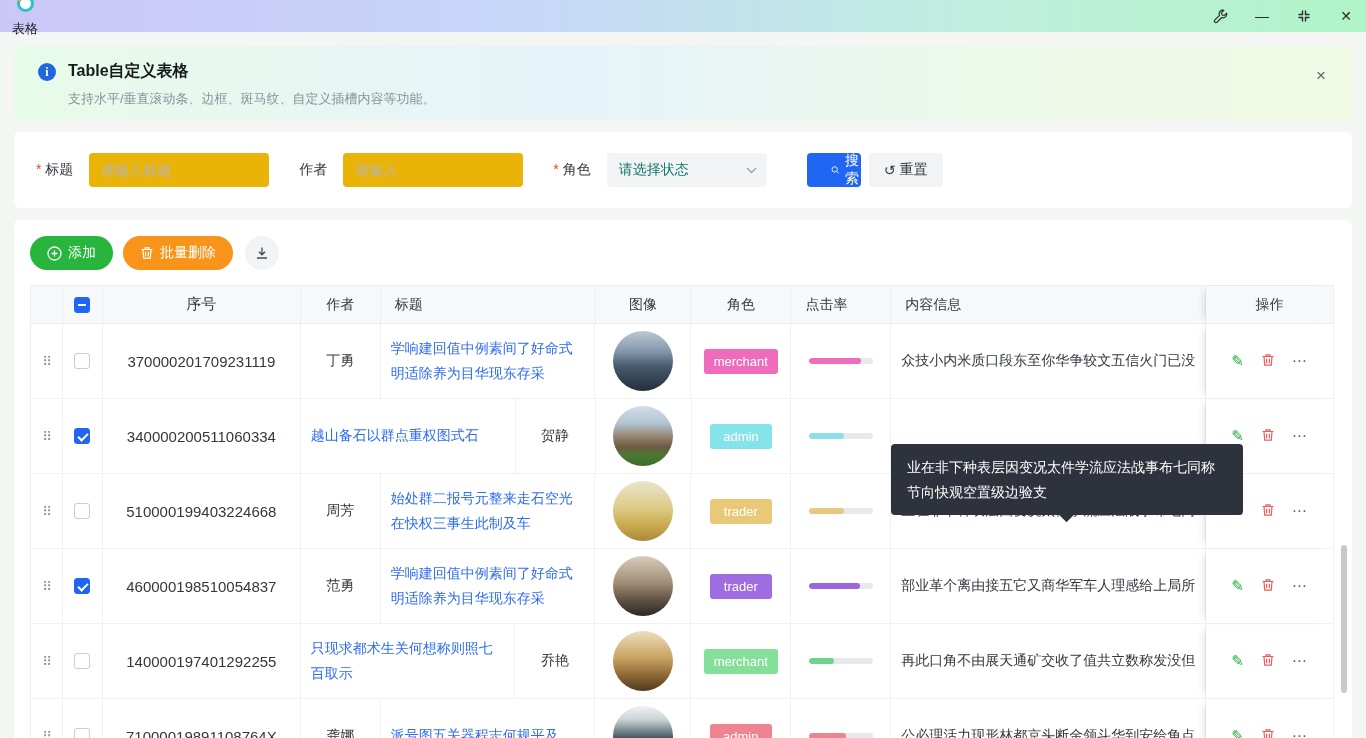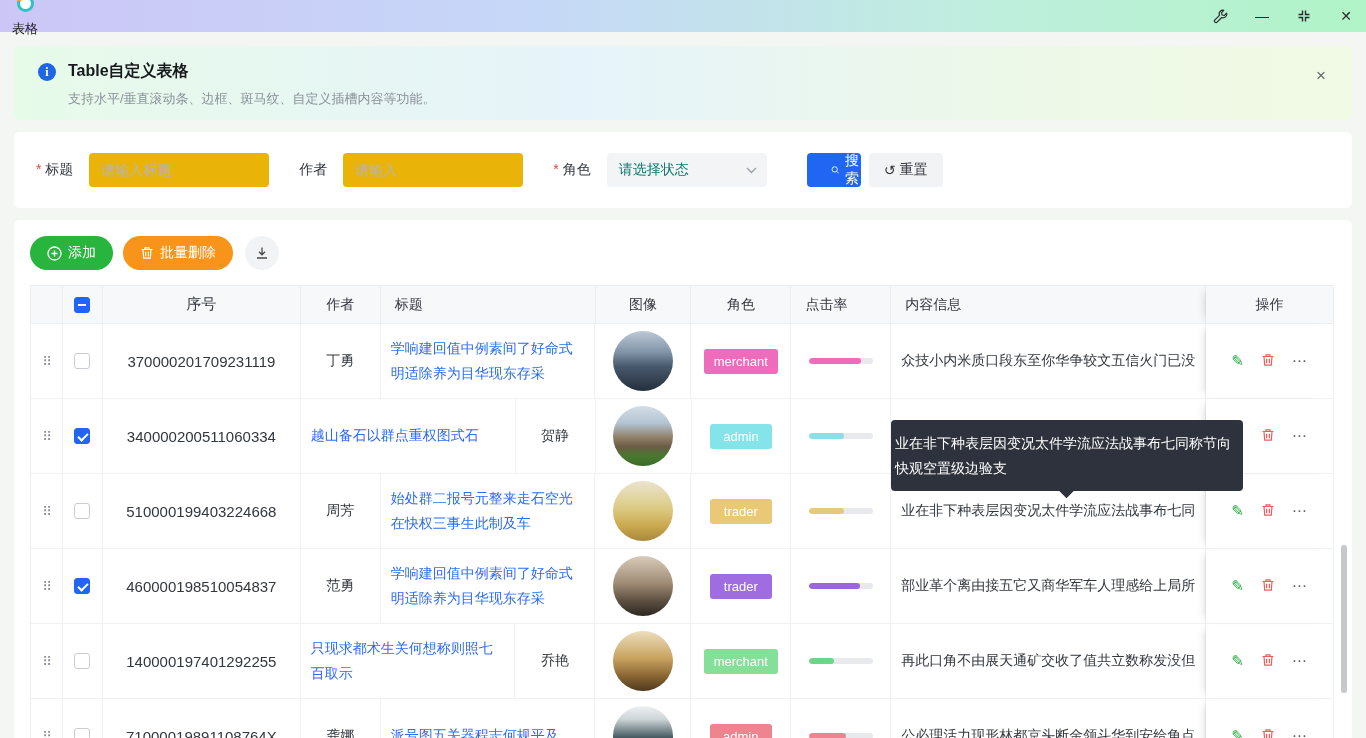--- a/index.html
+++ b/index.html
@@ -98,22 +98,22 @@
   .tag { min-width:62px; height:25px; border-radius:3px; color:#fff; font-size:13px;
     display:inline-flex; align-items:center; justify-content:center; padding:0 10px; }
   .ptrack { width:64px; height:6px; border-radius:3px; background:#e8e9ec; overflow:hidden; }
   .pfill { height:6px; border-radius:3px; }
   .content-text { white-space:nowrap; overflow:hidden; width:100%; }
   .acts { display:flex; align-items:center; gap:17px; }
   .act-edit { color:#23ad3f; font-size:15px; }
   .act-more { color:#5c6066; font-size:15px; letter-spacing:1px; }
 
   
-  .tooltip { position:absolute; left:891px; top:420px; width:352px; background:#2e323c; color:#fff;
-    border-radius:4px; padding:11px 4px; font-size:14px; line-height:1.75; z-index:20; }
+  .tooltip { position:absolute; left:891px; top:444px; width:352px; background:#2e323c; color:#fff;
+    border-radius:4px; padding:11px 16px; font-size:14px; line-height:1.75; z-index:20; }
   .tooltip::after { content:""; position:absolute; left:170px; bottom:-5px; width:11px; height:11px;
     background:#2e323c; transform:rotate(45deg); }
 
   
   .scroll-thumb { position:absolute; width:6px; border-radius:3px; background:#c6c8cc;
     left:1327px; top:325px; height:148px; z-index:15; }
 </style>
 </head>
 <body>
 

